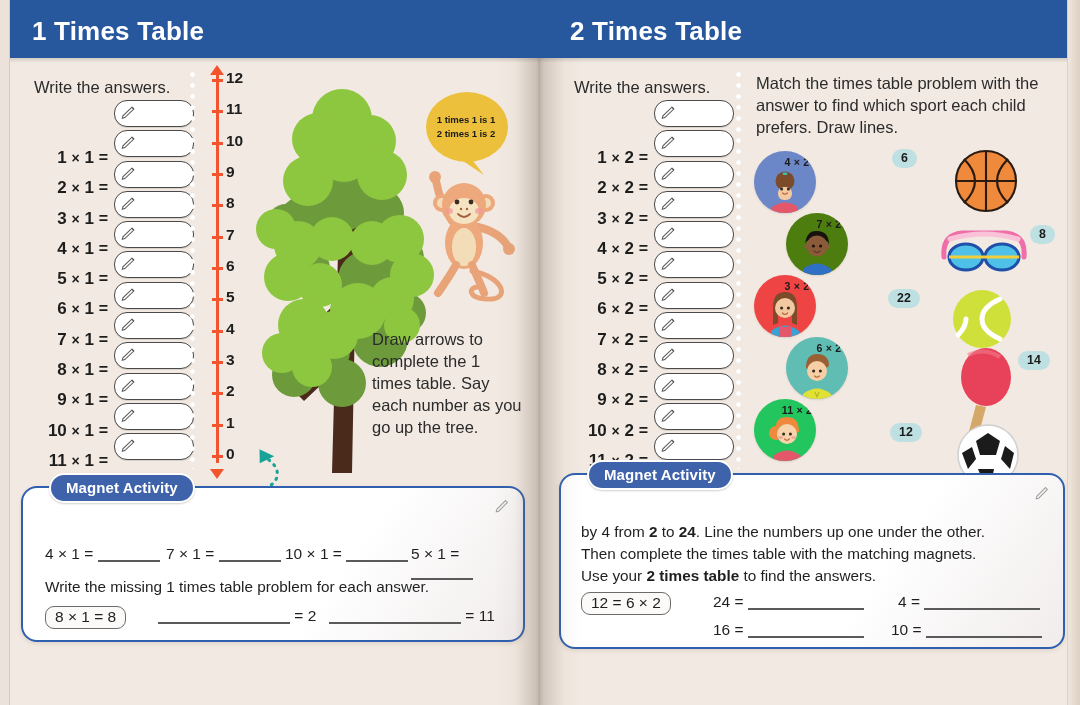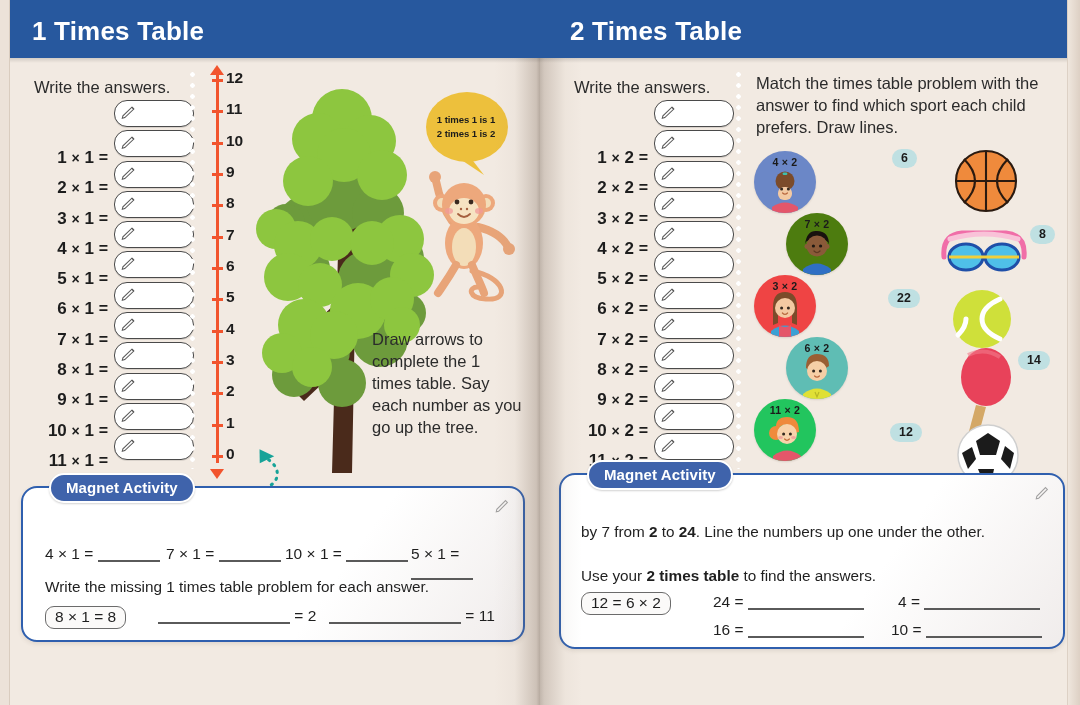--- a/index.html
+++ b/index.html
@@ -112,21 +112,21 @@
     position:absolute;border:1.5px solid #6b6b6b;border-radius:9px;
     padding:1px 9px 2px;font-size:15.5px;color:#1f1f1f;background:#fbfaf9;
   }
 
   
   .kid{
     position:absolute;width:62px;height:62px;border-radius:50%;
     overflow:hidden;box-shadow:0 1px 2px rgba(80,60,45,.14);
   }
   .kid-lbl{
-    position:absolute;top:5px;left:0;width:100%;text-align:center;
+    position:absolute;top:5px;left:12px;width:100%;text-align:center;
     font-size:10.6px;font-weight:bold;color:#1b1b1b;z-index:3;letter-spacing:.2px;
   }
   .sport{position:absolute;}
   .badge{
     position:absolute;background:#bfe0e2;border-radius:11px;
     padding:2px 9px 3px;font-size:12.4px;font-weight:bold;color:#1b1b1b;
   }
 </style>
 </head>
 <body>
@@ -674,22 +674,22 @@
         </div>
 
       <div class="magnet" style="left:19px;top:410px;width:502px;height:172px;">
         <div class="magnet-tab">Magnet Activity</div>
         <svg class="magnet-pencil" viewBox="0 0 16 16">
           <path d="M12.3 1.7 L14.3 3.7 L5 13 L2.4 13.6 L3 11 Z" fill="none" stroke="#6b6b6b" stroke-width="1.1"></path>
         </svg>
 
         <div class="m-line" style="left:20px;top:24px;width:470px;">
           <br>
-          <span>by 7 from </span><b>2</b><span> to </span><b>24</b><span>. Line the numbers up one under the other.</span><br>
-          <br>
+          <span>by 4 from </span><b>2</b><span> to </span><b>24</b><span>. Line the numbers up one under the other.</span><br>
+          <span>Then complete the times table with the matching magnets.</span><br>
           <span>Use your </span><b>2 times table</b><span> to find the answers.</span>
         </div>
 
         <div class="chip" style="left:20px;top:117px;">12 = 6 × 2</div>
 
         <div class="m-prob" style="left:152px;top:118px;">
           <span>24 =</span>
           <span class="blank" style="width:116px;"></span>
         </div>
         <div class="m-prob" style="left:337px;top:118px;">

